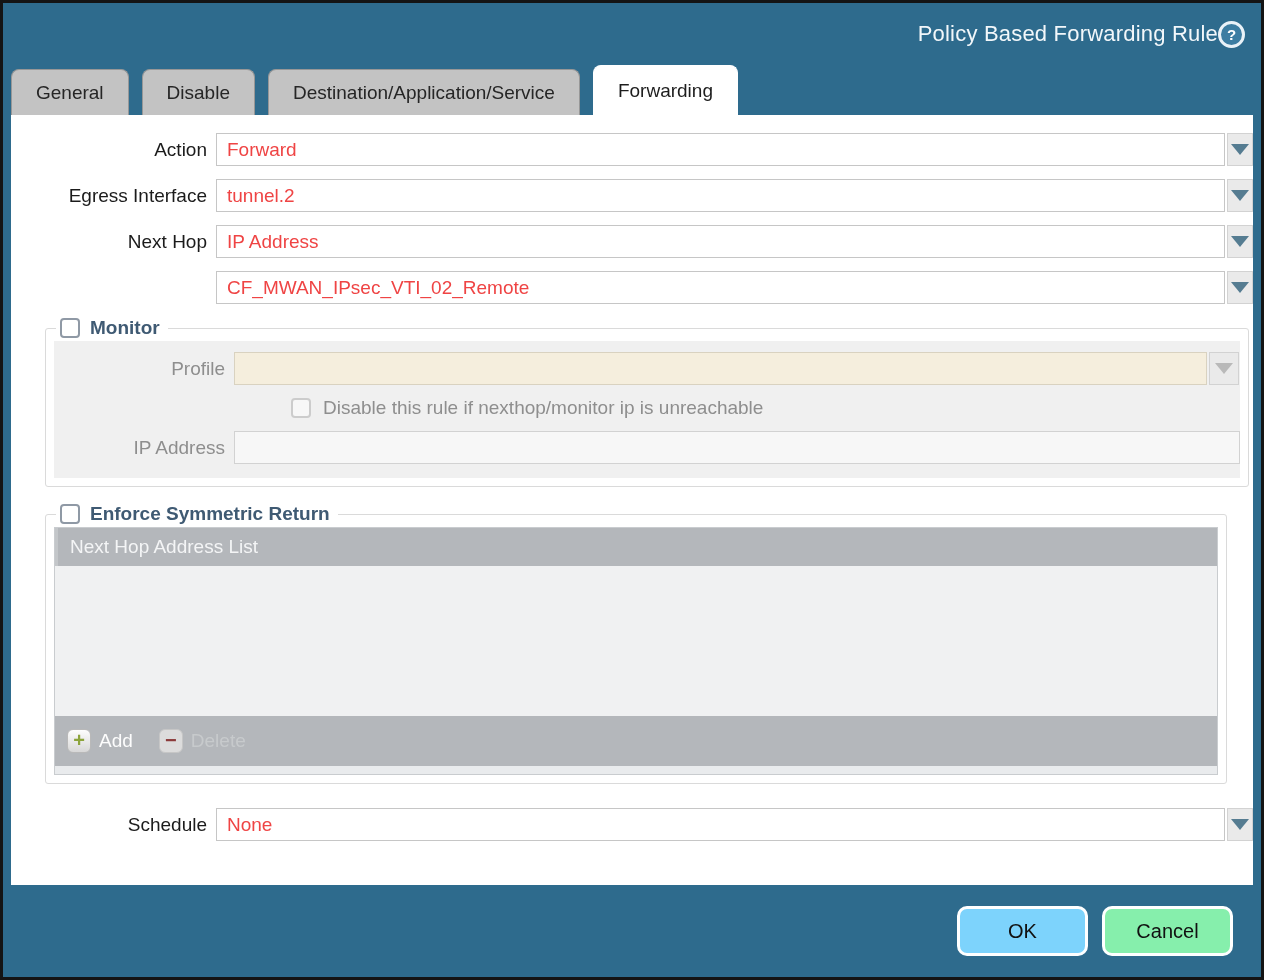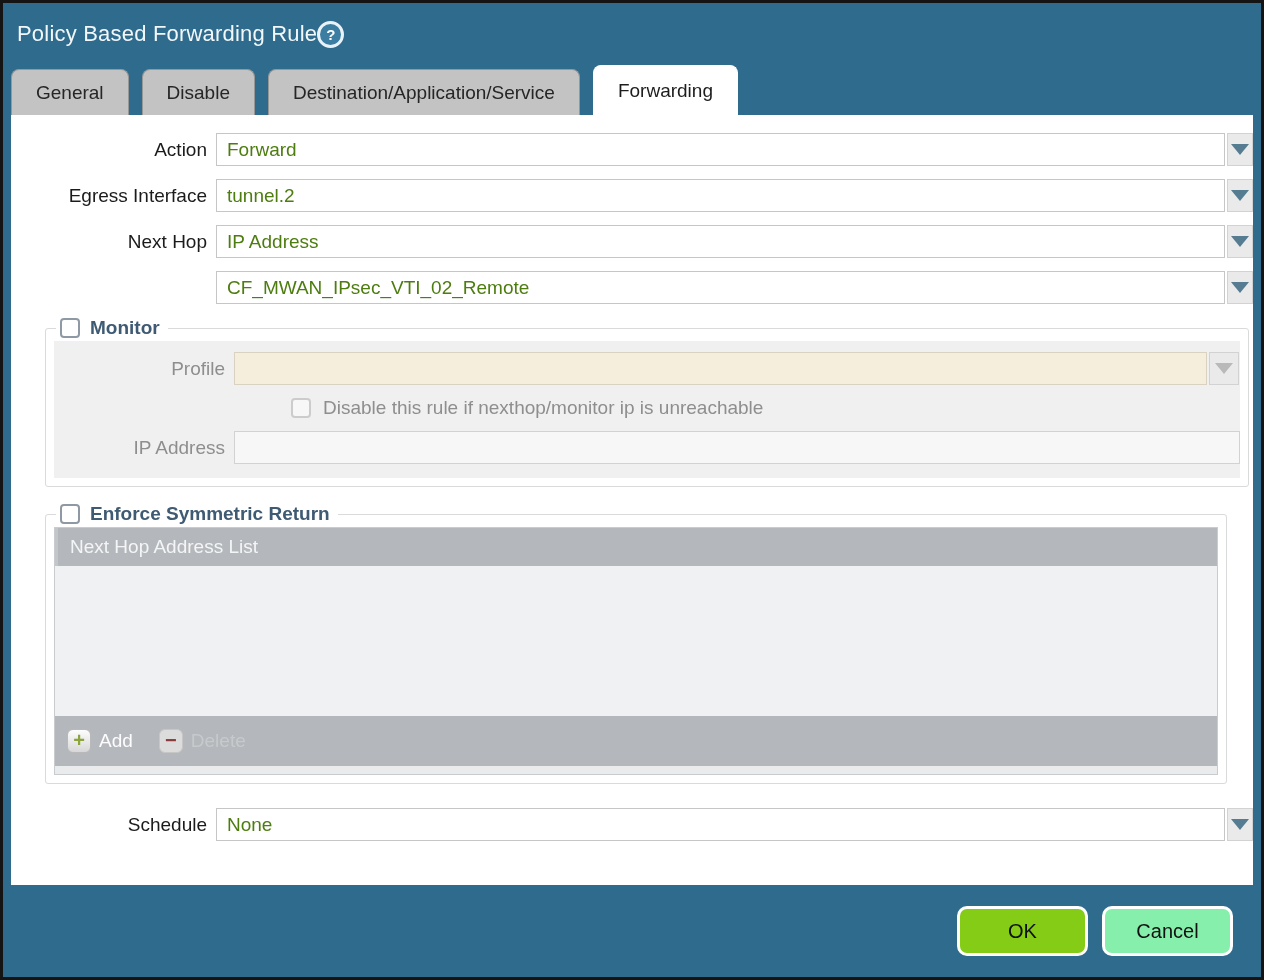--- a/index.html
+++ b/index.html
@@ -10,21 +10,21 @@
     width: 1264px; height: 980px;
     background: #2e6b8d;
     border: 3px solid #141414;
     display: flex; flex-direction: column;
     position: relative;
   }
 
   
   .titlebar {
     height: 62px; flex: 0 0 62px;
-    display: flex; align-items: center; justify-content: flex-start;
+    display: flex; align-items: center; justify-content: flex-end;
     padding: 0 16px 0 14px;
   }
   .titlebar .title {
     color: #f2f7fa; font-size: 22px; font-weight: 400; letter-spacing: .2px;
   }
   .help-icon {
     width: 27px; height: 27px; border-radius: 50%;
     background: #3c7da2; border: 3px solid #e9f2f8;
     color: #ffffff; font-size: 15px; font-weight: bold;
     display: flex; align-items: center; justify-content: center;
@@ -63,21 +63,21 @@
   .row { display: flex; align-items: center; margin-bottom: 13px; }
   .row-label {
     width: 205px; flex: 0 0 205px;
     text-align: right; padding-right: 9px;
     font-size: 19px; color: #1b1b1b;
   }
   .combo {
     width: 1196px; height: 33px;
     border: 1px solid #c6c6c6; background: #fff;
     display: flex; align-items: center;
-    padding: 0 10px; font-size: 19px; color: #4d7c0f;
+    padding: 0 10px; font-size: 19px; color: #ef4444;
   }
   .combo-btn {
     width: 30px; height: 33px; margin-left: 2px;
     background: #eaeaea; border: 1px solid #d2d2d2;
     display: flex; align-items: center; justify-content: center;
     cursor: pointer;
   }
   .arrow-down {
     width: 0; height: 0;
     border-left: 9px solid transparent;
@@ -159,21 +159,21 @@
     height: 92px; flex: 0 0 92px;
     display: flex; align-items: center; justify-content: flex-end;
     gap: 14px; padding-right: 28px;
   }
   .btn {
     width: 131px; height: 50px;
     border: 3px solid #ffffff; border-radius: 10px;
     font-size: 20px; font-family: "Liberation Sans", sans-serif;
     color: #111; cursor: pointer;
   }
-  .btn-ok { background: #84cc16; }
+  .btn-ok { background: #7dd3fc; }
   .btn-cancel { background: #86efac; }
 </style>
 </head>
 <body>
 
 <div class="window">
 
   <div class="titlebar">
     <span class="title">Policy Based Forwarding Rule</span>
     <span class="help-icon">?</span>

